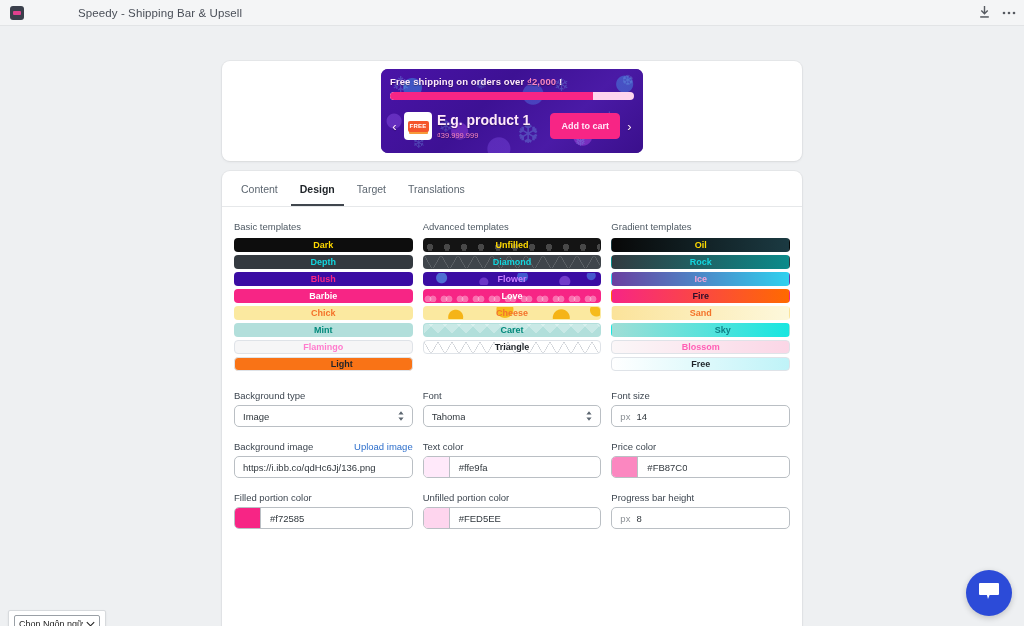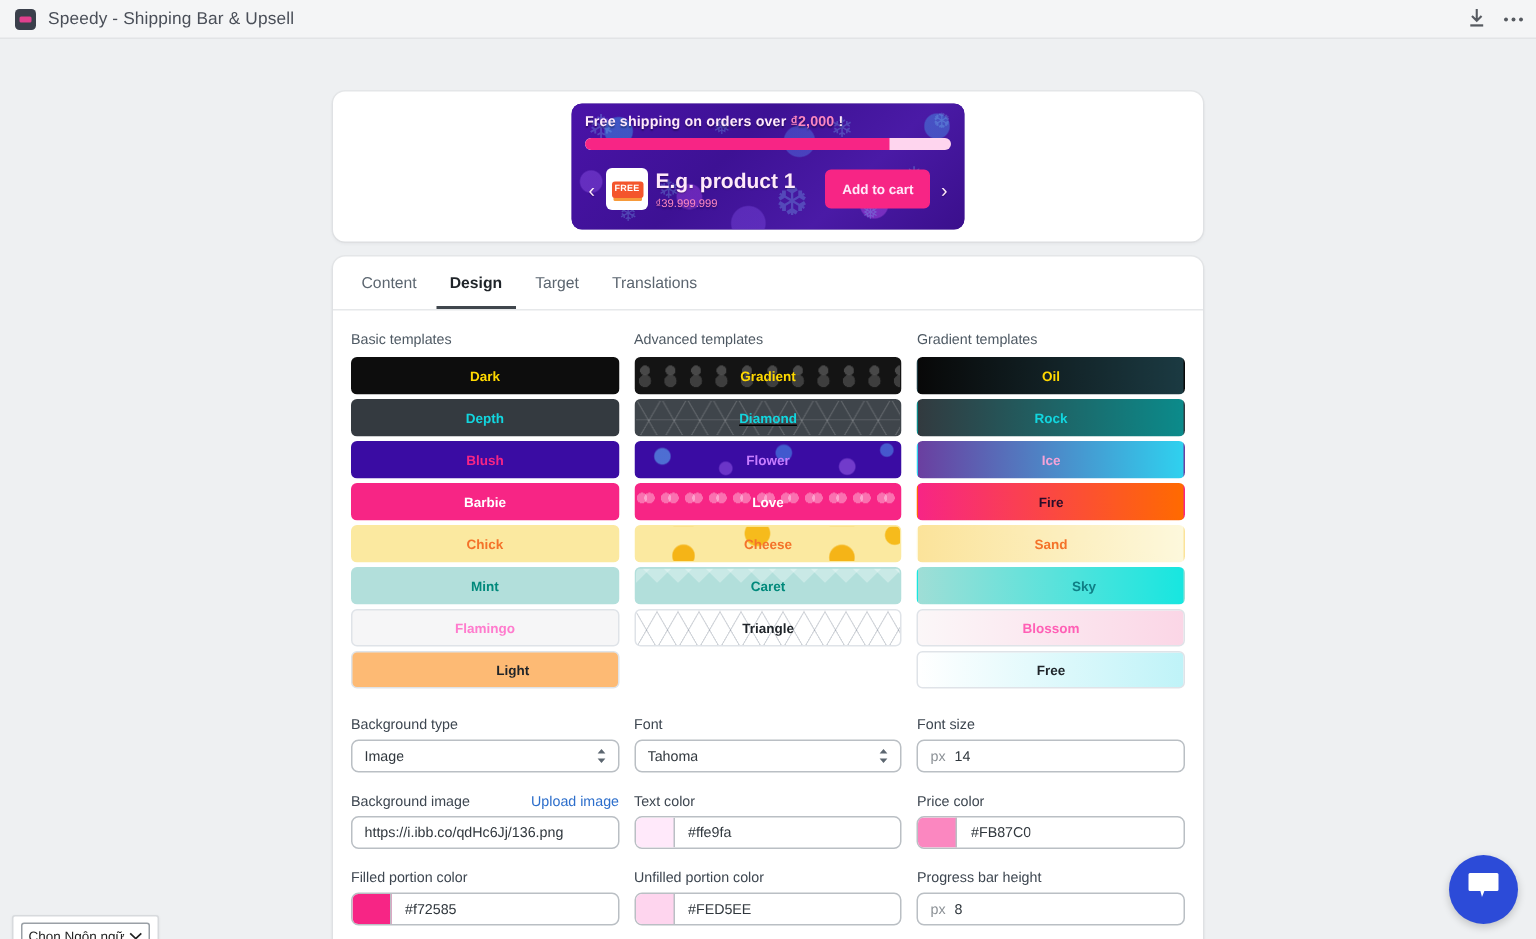--- a/index.html
+++ b/index.html
@@ -13,20 +13,21 @@
 
   
   #browser-bar {
     height: 26px;
     background: #f4f5f6;
     border-bottom: 1px solid #e2e4e6;
     display: flex;
     align-items: center;
     padding: 0 10px;
     position: relative;
+    gap: 46px;
   }
   .tab-favicon {
     width: 14px; height: 14px;
     border-radius: 3px;
     background: #3a3f4b;
     margin-right: 8px;
     display: flex; align-items: center; justify-content: center;
     flex: 0 0 auto;
   }
   .tab-favicon i {
@@ -166,21 +167,21 @@
   }
   .tab.active { color: #1f2429; font-weight: 600; border-bottom-color: #40464d; }
 
   #settings-body { padding: 14px 12px 0; }
 
   #template-cols { display: flex; gap: 10px; }
   .template-col { flex: 1 1 0; min-width: 0; }
   .col-title { font-size: 9.5px; color: #4e5963; margin-bottom: 6px; }
 
   .tpl {
-    height: 25px; border-radius: 4px;
+    height: 14px; border-radius: 4px;
     margin-bottom: 3px;
     display: flex; align-items: center; justify-content: center;
     font-size: 9px; font-weight: bold;
     position: relative; overflow: hidden;
     cursor: pointer;
     border: 1px solid transparent;
   }
   .tpl span { position: relative; z-index: 3; }
   .tpl .pat { position: absolute; inset: 0; z-index: 1; }
 
@@ -335,33 +336,33 @@
               </div>
               <div class="tpl" style="background: rgb(251, 233, 160);">
                 <span style="color: rgb(244, 115, 42);">Chick</span>
               </div>
               <div class="tpl" style="background: rgb(178, 223, 219);">
                 <span style="color: rgb(0, 137, 123);">Mint</span>
               </div>
               <div class="tpl" style="background: rgb(246, 246, 247); border: 1px solid rgb(223, 227, 232);">
                 <span style="color: rgb(255, 123, 205);">Flamingo</span>
               </div>
-              <div class="tpl" style="background: #fdba74; border: 1px solid rgb(223, 227, 232); padding-left: 37px;">
+              <div class="tpl" style="background: #f97316; border: 1px solid rgb(223, 227, 232); padding-left: 37px;">
                 <span style="color: rgb(31, 36, 41);">Light</span>
               </div>
             </div>
         </div>
         <div class="template-col">
           <div class="col-title">Advanced templates</div>
           <div id="advanced-list">
               <div class="tpl" style="background: rgb(20, 20, 20);">
                 <div class="pat" style="background-image:radial-gradient(circle at 6px 8px, rgba(255,255,255,.22) 0 3.2px, transparent 3.4px),radial-gradient(circle at 6px 15px, rgba(255,255,255,.18) 0 4px, transparent 4.2px);background-size:17px 25px;"></div>
-                <span style="color: rgb(255, 217, 0);">Gradient</span>
-              </div>
-              <div class="tpl" style="background: rgb(63, 69, 75); text-decoration: underline;">
+                <span style="color: rgb(255, 217, 0);">Unfilled</span>
+              </div>
+              <div class="tpl" style="background: rgb(63, 69, 75);">
                 <div class="pat" style="background-image:linear-gradient(60deg, transparent 46%, rgba(255,255,255,.16) 47% 49%, transparent 50%),linear-gradient(-60deg, transparent 46%, rgba(255,255,255,.16) 47% 49%, transparent 50%),linear-gradient(0deg, transparent 46%, rgba(255,255,255,.13) 47% 49%, transparent 50%);background-size:17px 25px;"></div>
                 <span style="color: rgb(18, 214, 223);">Diamond</span>
               </div>
               <div class="tpl" style="background: rgb(58, 12, 163);">
                 <div class="pat" style="background-image:radial-gradient(circle at 10% 40%, rgba(90,170,240,.62) 0 5px, transparent 6px),radial-gradient(circle at 34% 75%, rgba(140,80,225,.6) 0 4px, transparent 5px),radial-gradient(circle at 56% 30%, rgba(70,140,235,.6) 0 5px, transparent 6px),radial-gradient(circle at 80% 70%, rgba(150,90,230,.6) 0 5px, transparent 6px),radial-gradient(circle at 95% 22%, rgba(80,150,240,.55) 0 4px, transparent 5px);"></div>
                 <span style="color: rgb(199, 125, 255);">Flower</span>
               </div>
               <div class="tpl" style="background: rgb(247, 37, 133);">
                 <div class="pat" style="background-image:radial-gradient(circle at 4px 9px, rgba(255,255,255,.35) 0 3.4px, transparent 3.6px),radial-gradient(circle at 9px 9px, rgba(255,255,255,.35) 0 3.4px, transparent 3.6px);background-size:16px 25px;"></div>
                 <span style="color: rgb(255, 255, 255);">Love</span>

